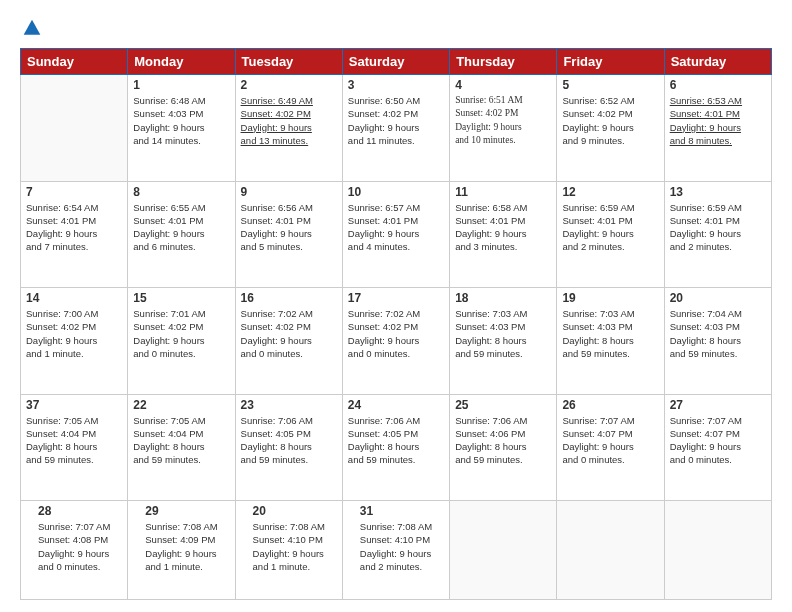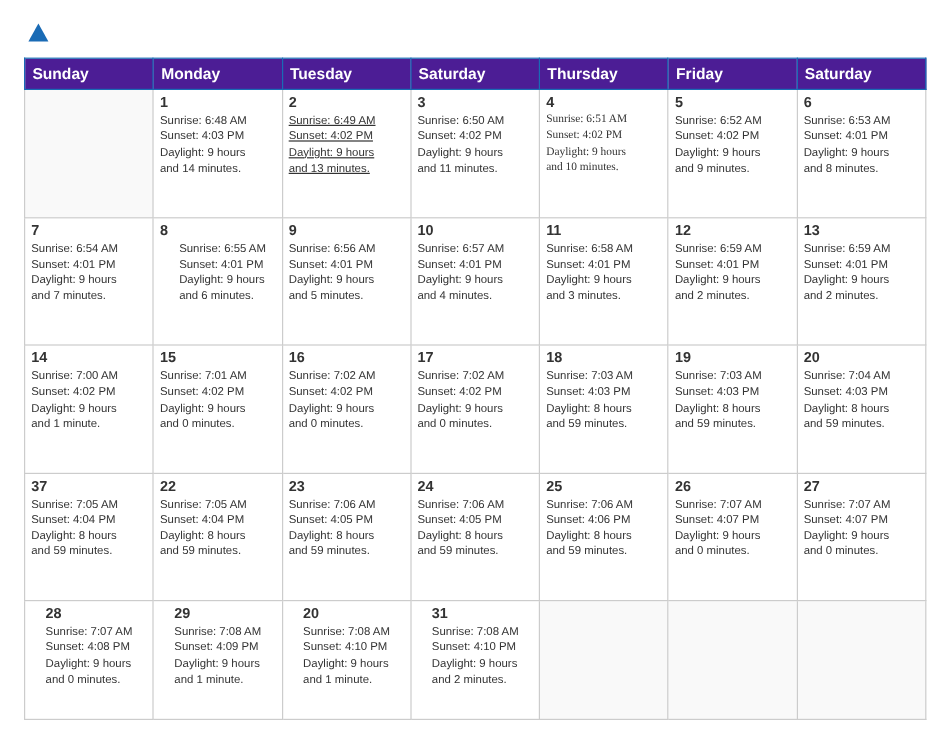--- a/index.html
+++ b/index.html
@@ -60,21 +60,21 @@
       color: #555;
     }
     .calendar {
       flex: 1;
       border: 1px solid #ccc;
       border-collapse: collapse;
       width: 100%;
       table-layout: fixed;
     }
     .calendar th {
-      background-color: #4c1d95;
+      background-color: #b91c1c;
       color: white;
       text-align: left;
       padding: 5px 6px;
       font-size: 13px;
       font-weight: bold;
       border: 1px solid #1a6bb5;
     }
     .calendar td {
       vertical-align: top;
       border: 1px solid #ccc;
@@ -167,37 +167,37 @@
           </td>
           <td>
             <span class="day-number">5</span>
             <div class="day-info" style="white-space: pre-line;">Sunrise: 6:52 AM
 Sunset: 4:02 PM
 Daylight: 9 hours
 and 9 minutes.</div>
           </td>
           <td>
             <span class="day-number">6</span>
-            <div class="day-info" style="white-space: pre-line;">Sunrise: 6:53 AM
+            <div class="day-info" style="white-space: pre-line; text-decoration: underline;">Sunrise: 6:53 AM
 Sunset: 4:01 PM
 Daylight: 9 hours
 and 8 minutes.</div>
           </td>
         </tr>
         <tr>
           <td>
             <span class="day-number">7</span>
             <div class="day-info" style="white-space: pre-line;">Sunrise: 6:54 AM
 Sunset: 4:01 PM
 Daylight: 9 hours
 and 7 minutes.</div>
           </td>
           <td>
             <span class="day-number">8</span>
-            <div class="day-info" style="white-space: pre-line; margin-left: 16px;">Sunrise: 6:55 AM
+            <div class="day-info" style="white-space: pre-line;">Sunrise: 6:55 AM
 Sunset: 4:01 PM
 Daylight: 9 hours
 and 6 minutes.</div>
           </td>
           <td>
             <span class="day-number">9</span>
             <div class="day-info" style="white-space: pre-line;">Sunrise: 6:56 AM
 Sunset: 4:01 PM
 Daylight: 9 hours
 and 5 minutes.</div>

